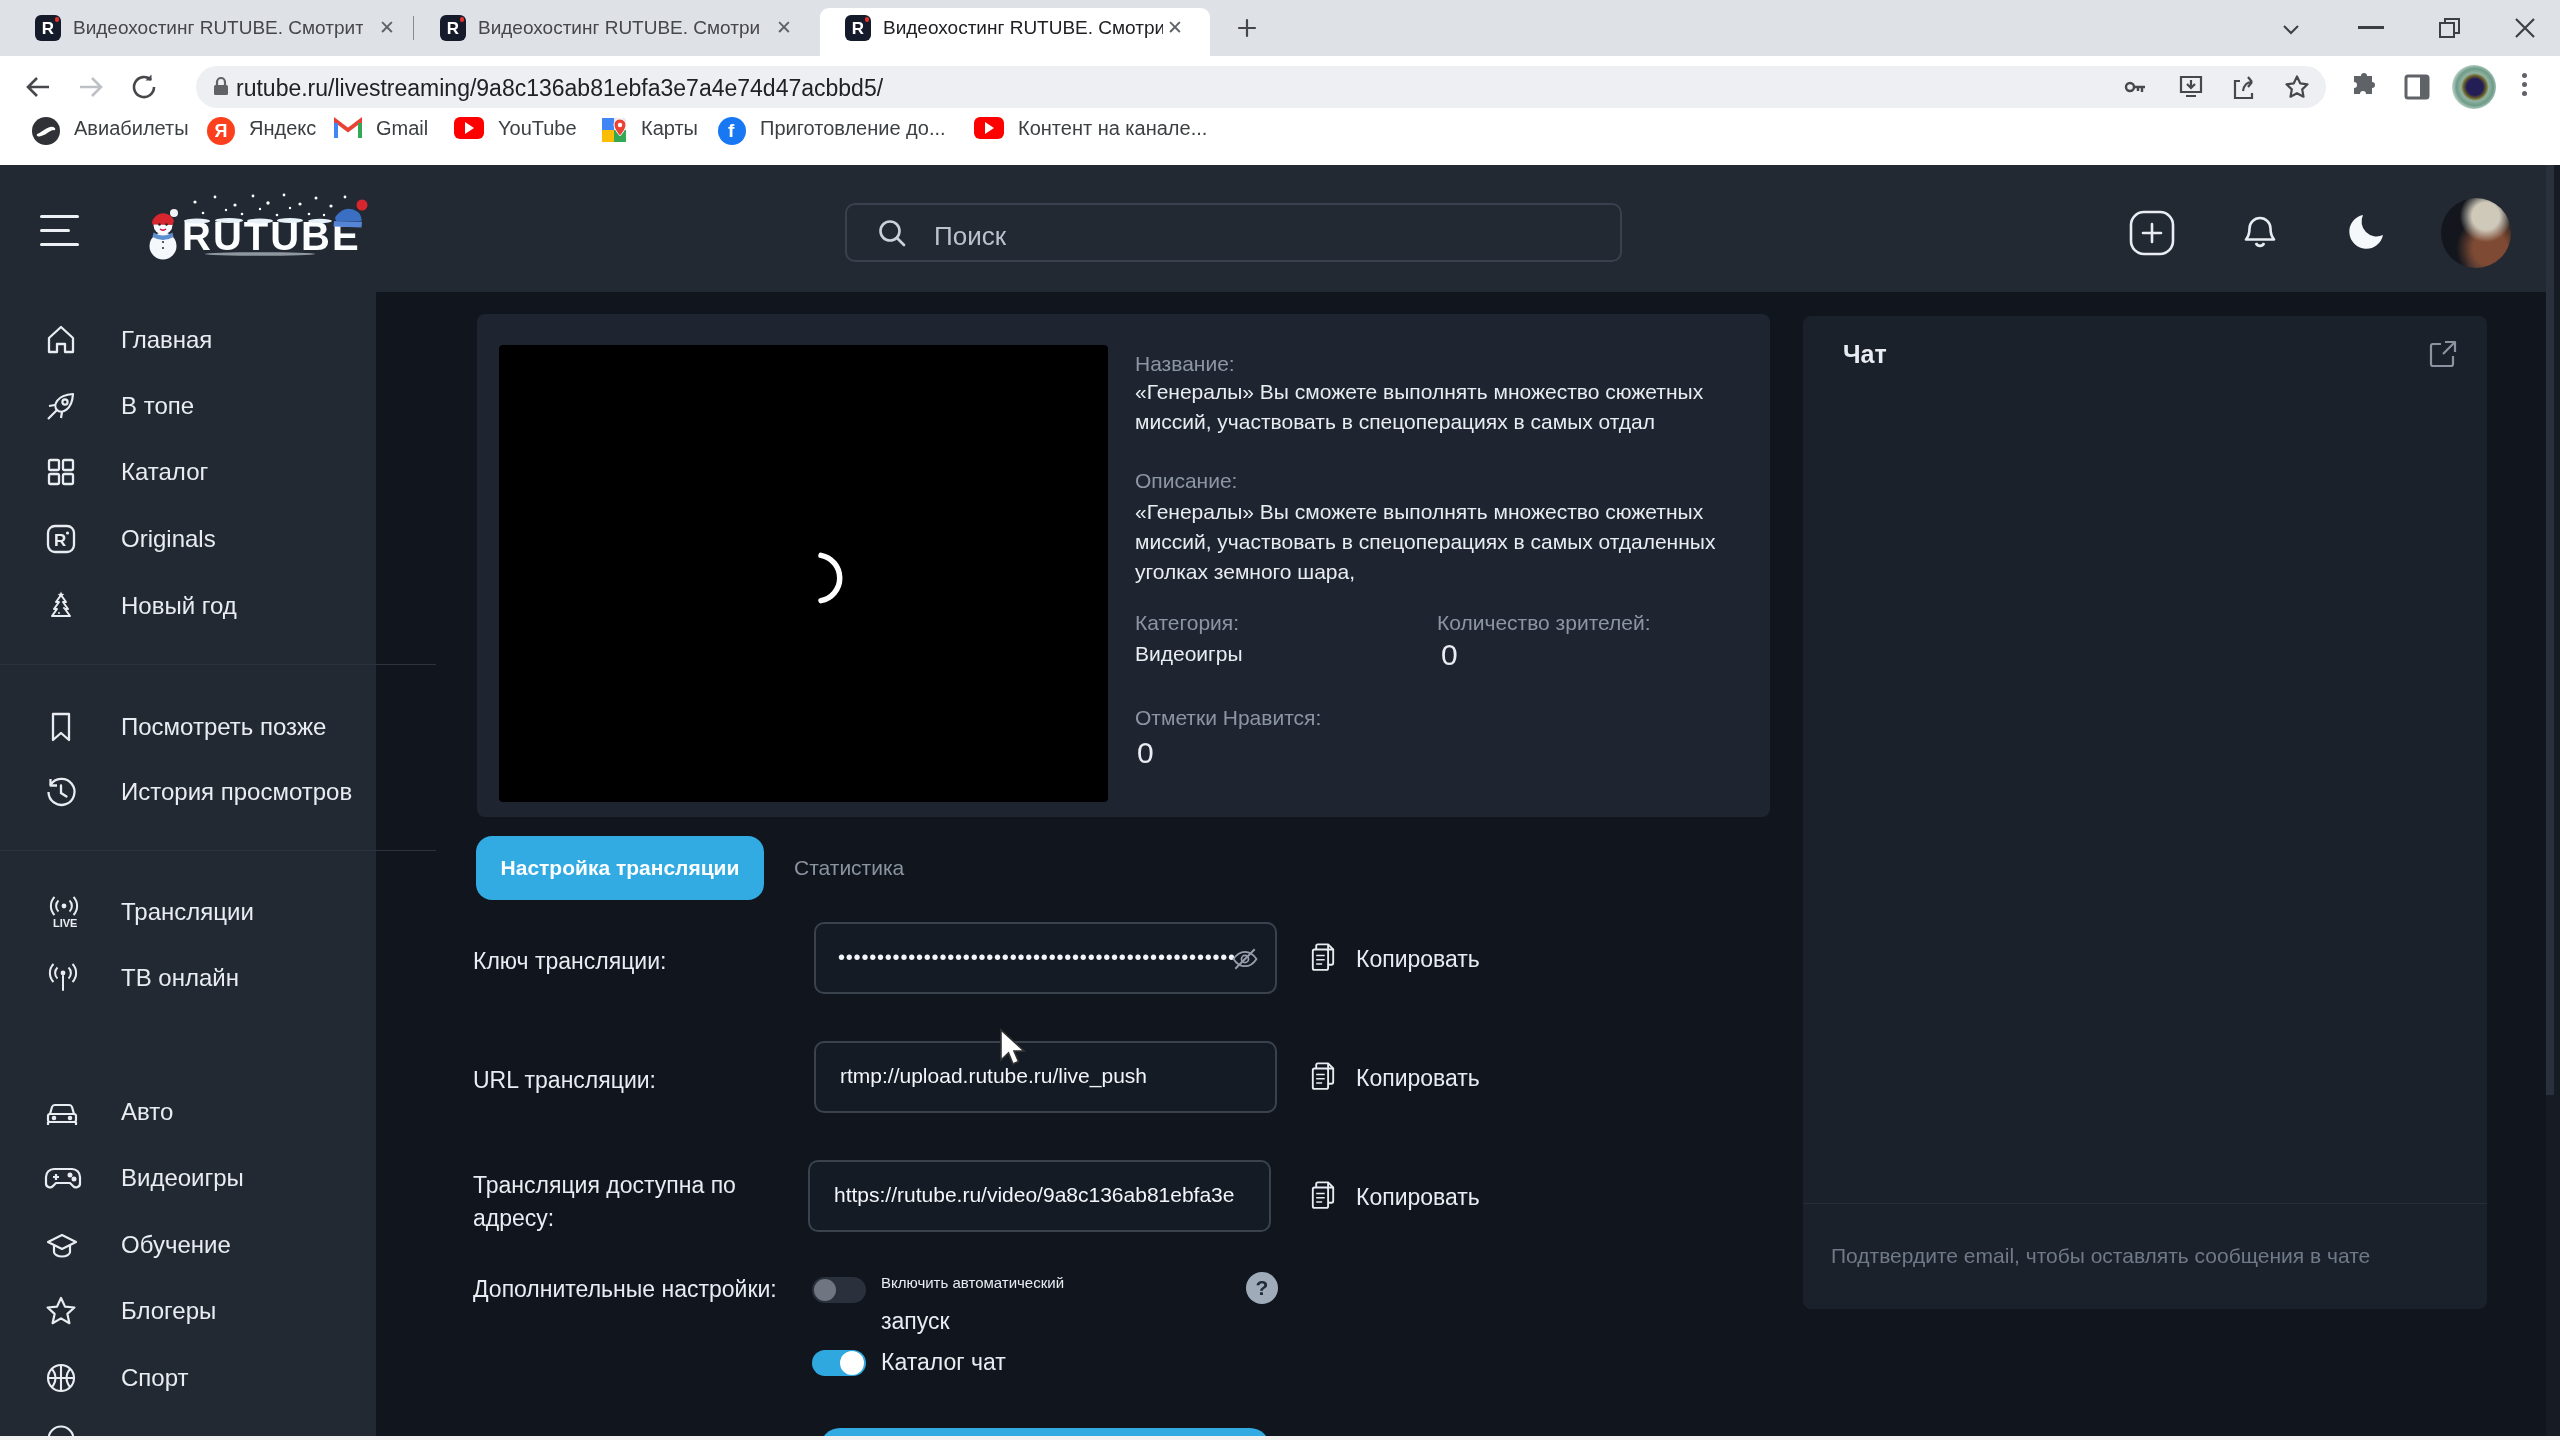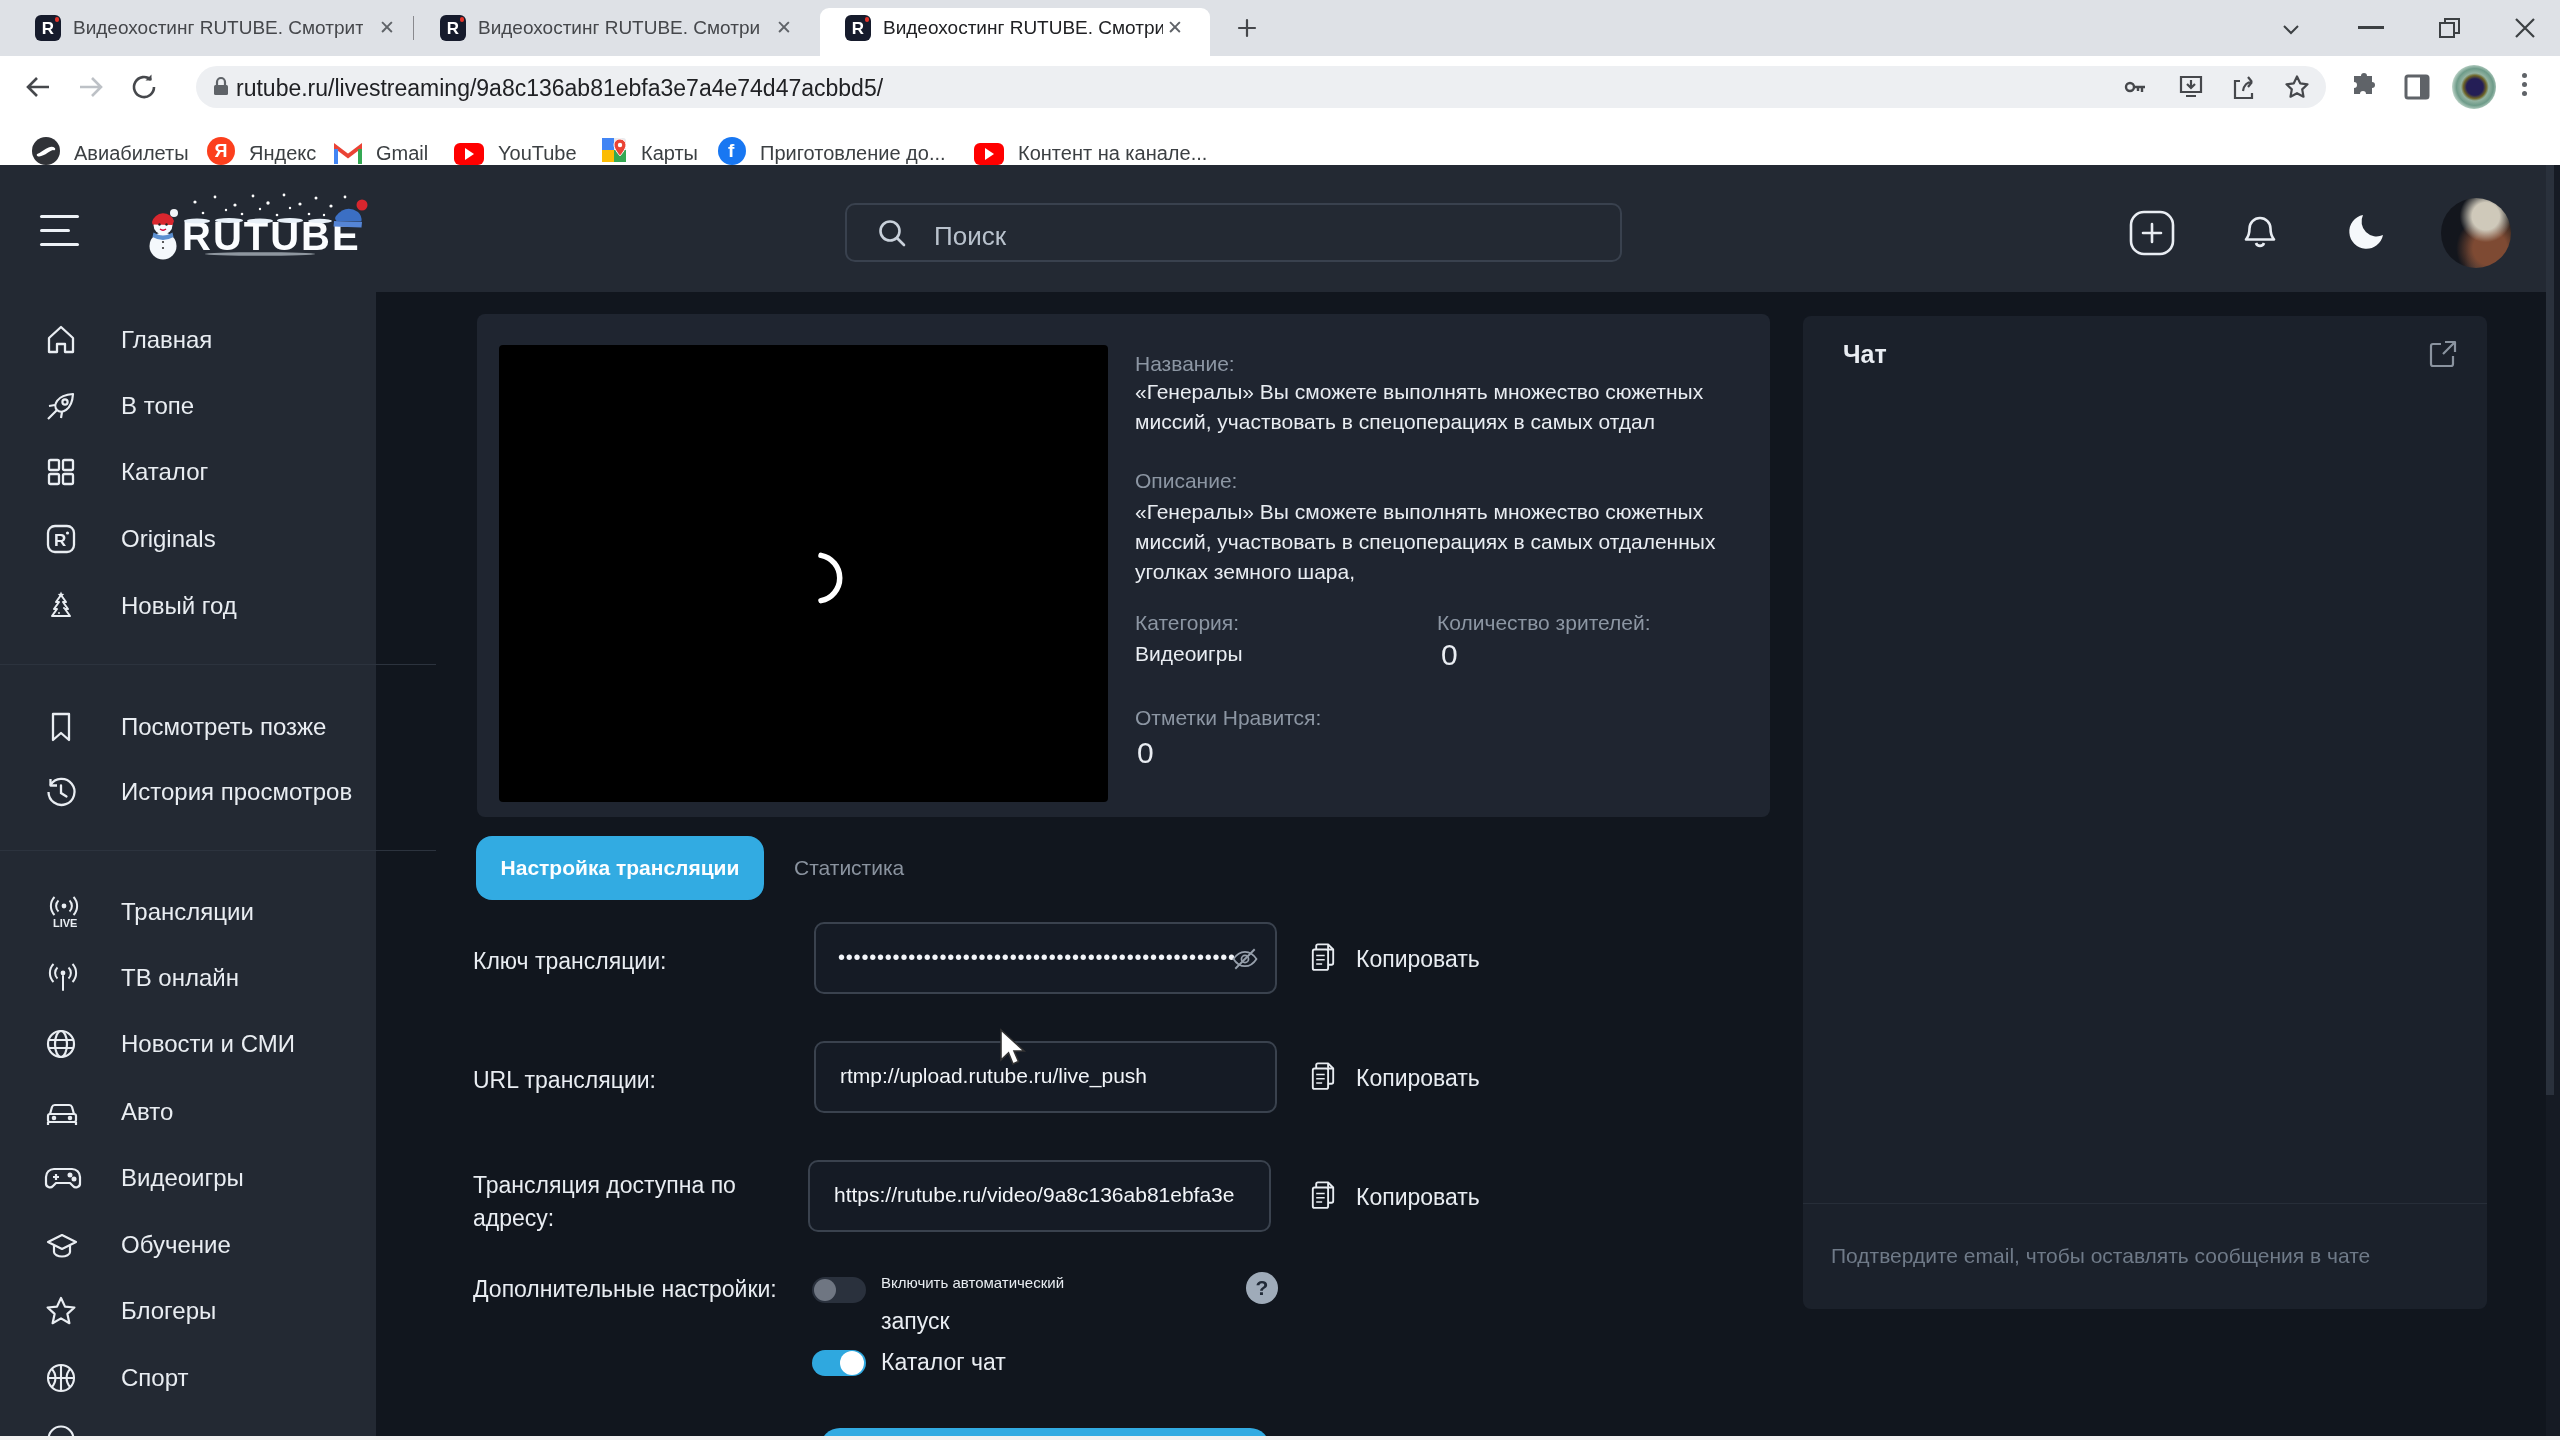--- a/index.html
+++ b/index.html
@@ -10,21 +10,21 @@
   #tabstrip { position:absolute; left:0; top:0; width:2560px; height:56px; background:#DEE1E6; }
   .tab-title { font-size:19px; color:#45474B; white-space:nowrap; overflow:hidden; }
   .favicon { position:absolute; width:26px; height:26px; border-radius:6px; background:#161B2C; }
   .favicon span { position:absolute; left:0; top:0; width:26px; height:26px; text-align:center;
      line-height:27px; font-size:17px; font-weight:bold; color:#fff; }
   .favicon i { position:absolute; right:2px; top:2px; width:4.5px; height:4.5px; border-radius:50%; background:#E5332A; }
   .tclose { position:absolute; width:24px; height:24px; color:#5F6368; font-size:19px; line-height:24px; text-align:center; }
   #toolbar { position:absolute; left:0; top:56px; width:2560px; height:61px; background:#FFFFFF; }
   #omnibox { position:absolute; left:196px; top:66px; width:2130px; height:42px; border-radius:21px; background:#EDEFF2; }
   #bookmarks { position:absolute; left:0; top:117px; width:2560px; height:48px; background:#FFFFFF; }
-  .bm { position:absolute; top:0; height:48px; display:flex; align-items:flex-end; font-size:20px; color:#3C4043; white-space:nowrap; }
+  .bm { position:absolute; top:0; height:48px; display:flex; align-items:flex-start; font-size:20px; color:#3C4043; white-space:nowrap; }
   .bm svg, .bm .bicon { margin-right:14px; }
   
   #pheader { position:absolute; left:0; top:165px; width:2546px; height:127px; background:#232933;text-decoration:underline; }
   #sidebar { position:absolute; left:0; top:292px; width:376px; height:1148px; background:#232933; }
   #content { position:absolute; left:436px; top:292px; width:2110px; height:1148px; background:#11161E; }
   .sitem { position:absolute; left:0; width:436px; height:34px; }
   .sitem svg { position:absolute; left:44px; top:50%; transform:translateY(-50%); }
   .sitem .stxt { position:absolute; left:121px; top:50%; transform:translateY(-50%);
       font-size:24px; color:#E9EDF2; white-space:nowrap; }
   .sdiv { position:absolute; left:0; width:436px; height:1px; background:#2C333E; }
@@ -332,30 +332,20 @@
     <svg width="38" height="36" viewBox="0 0 38 36">
         <g fill="none" stroke="#E9EDF2" stroke-width="2">
       <circle cx="19" cy="13" r="2.4" fill="#E9EDF2" stroke="none"></circle>
       <path d="M19 16v14" stroke-linecap="round"></path>
       <path d="M13.5 18.5a7.5 7.5 0 0 1 0-11M24.5 7.5a7.5 7.5 0 0 1 0 11"></path>
       <path d="M9.5 22a13 13 0 0 1 0-18M28.5 4a13 13 0 0 1 0 18"></path>
         </g>
       </svg>
     <span class="stxt">ТВ онлайн</span>
     </div>
-  <div class="sitem" style="top:735px;">
-    <svg width="34" height="34" viewBox="0 0 34 34">
-        <g fill="none" stroke="#E9EDF2" stroke-width="2.2">
-      <circle cx="17" cy="17" r="13"></circle>
-          <ellipse cx="17" cy="17" rx="6" ry="13"></ellipse>
-      <path d="M4.5 13h25M4.5 21h25"></path>
-        </g>
-      </svg>
-    <span class="stxt">Новости и СМИ</span>
-    </div>
   <div class="sitem" style="top:803px;">
     <svg width="36" height="34" viewBox="0 0 36 34">
         <g fill="none" stroke="#E9EDF2" stroke-width="2.2" stroke-linejoin="round">
       <path d="M6 19l2-7a3 3 0 0 1 3-2h14a3 3 0 0 1 3 2l2 7"></path>
       <rect x="4" y="19" width="28" height="8" rx="2"></rect>
       <path d="M4 27v3m28-3v3"></path>
           <circle cx="10" cy="23" r="1.2" fill="#E9EDF2"></circle>
           <circle cx="26" cy="23" r="1.2" fill="#E9EDF2"></circle>
         </g>
       </svg>

